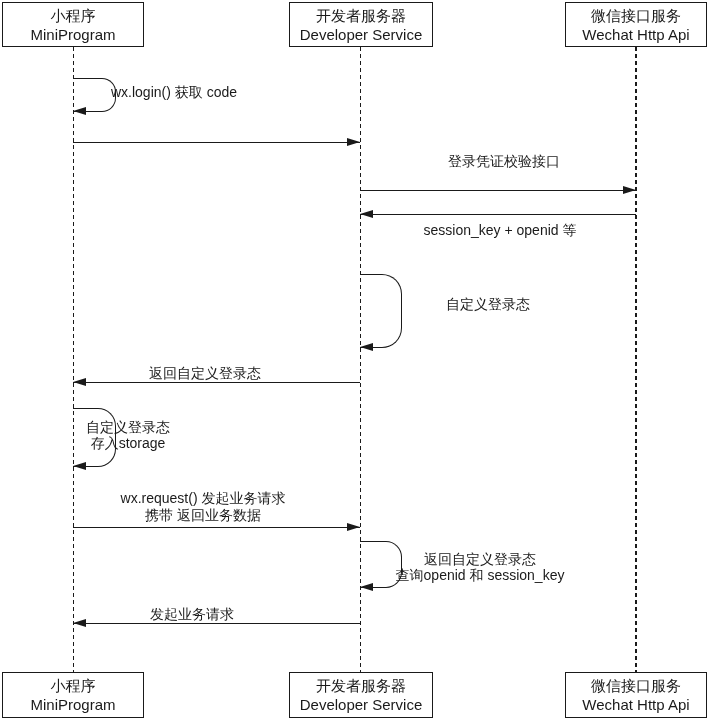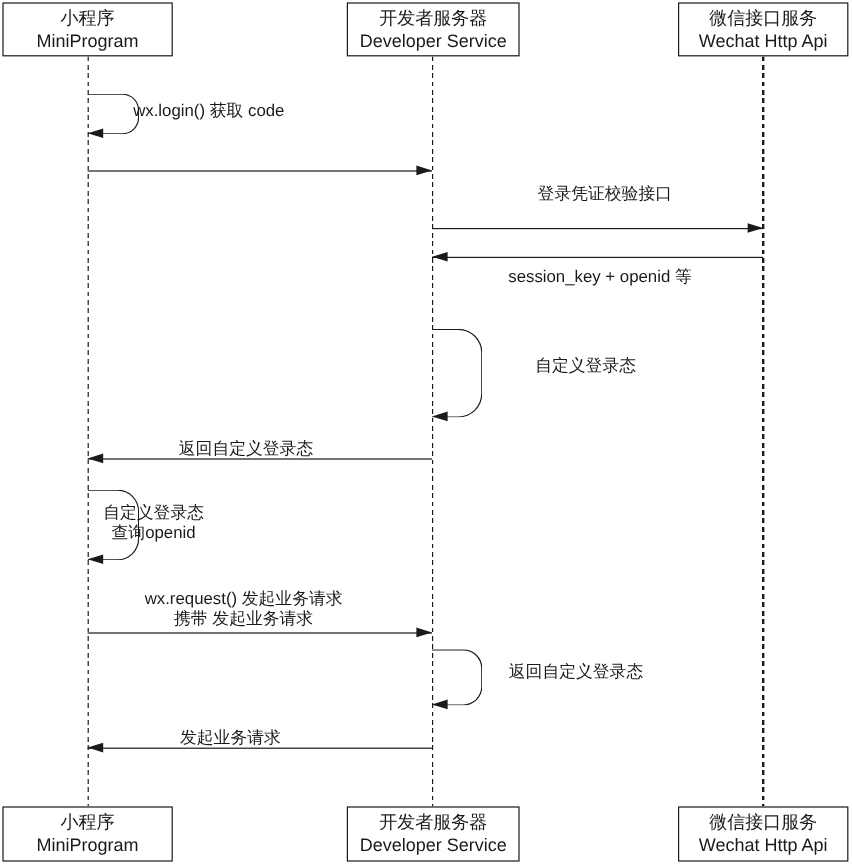--- a/index.html
+++ b/index.html
@@ -67,30 +67,31 @@
   <div class="head left" style="left:360px;top:343px"></div>
   <div class="lbl" style="left:488px;top:296px">自定义登录态</div>
 
   <div class="lbl" style="left:205px;top:365px">返回自定义登录态</div>
   <div class="mline" style="left:73px;top:382px;width:287px"></div>
   <div class="head left" style="left:73px;top:378px"></div>
 
   <div class="loop" style="left:73px;top:408px;width:43px;height:59px;border-radius:0 18px 18px 0"></div>
   <div class="head left" style="left:73px;top:462px"></div>
   <div class="lbl" style="left:128px;top:419px">自定义登录态</div>
-  <div class="lbl" style="left:128px;top:435px">查询openid</div>
+  <div class="lbl" style="left:128px;top:435px">存入storage</div>
 
   <div class="lbl" style="left:203px;top:490px">wx.request() 发起业务请求</div>
-  <div class="lbl" style="left:203px;top:507px">携带 发起业务请求</div>
+  <div class="lbl" style="left:203px;top:507px">携带 返回业务数据</div>
   <div class="mline" style="left:73px;top:527px;width:287px"></div>
   <div class="head right" style="left:347px;top:523px"></div>
 
   <div class="loop" style="left:360px;top:541px;width:42px;height:47px;border-radius:0 16px 16px 0"></div>
   <div class="head left" style="left:360px;top:583px"></div>
   <div class="lbl" style="left:480px;top:551px">返回自定义登录态</div>
+  <div class="lbl" style="left:480px;top:567px">查询openid 和 session_key</div>
 
   <div class="lbl" style="left:192px;top:606px">发起业务请求</div>
   <div class="mline" style="left:73px;top:623px;width:287px"></div>
   <div class="head left" style="left:73px;top:619px"></div>
 
   <div class="actor" style="left:2px;top:672px;width:142px;height:46px">
     <div>小程序</div>
     <div>MiniProgram</div>
   </div>
   <div class="actor" style="left:289px;top:672px;width:144px;height:46px">

